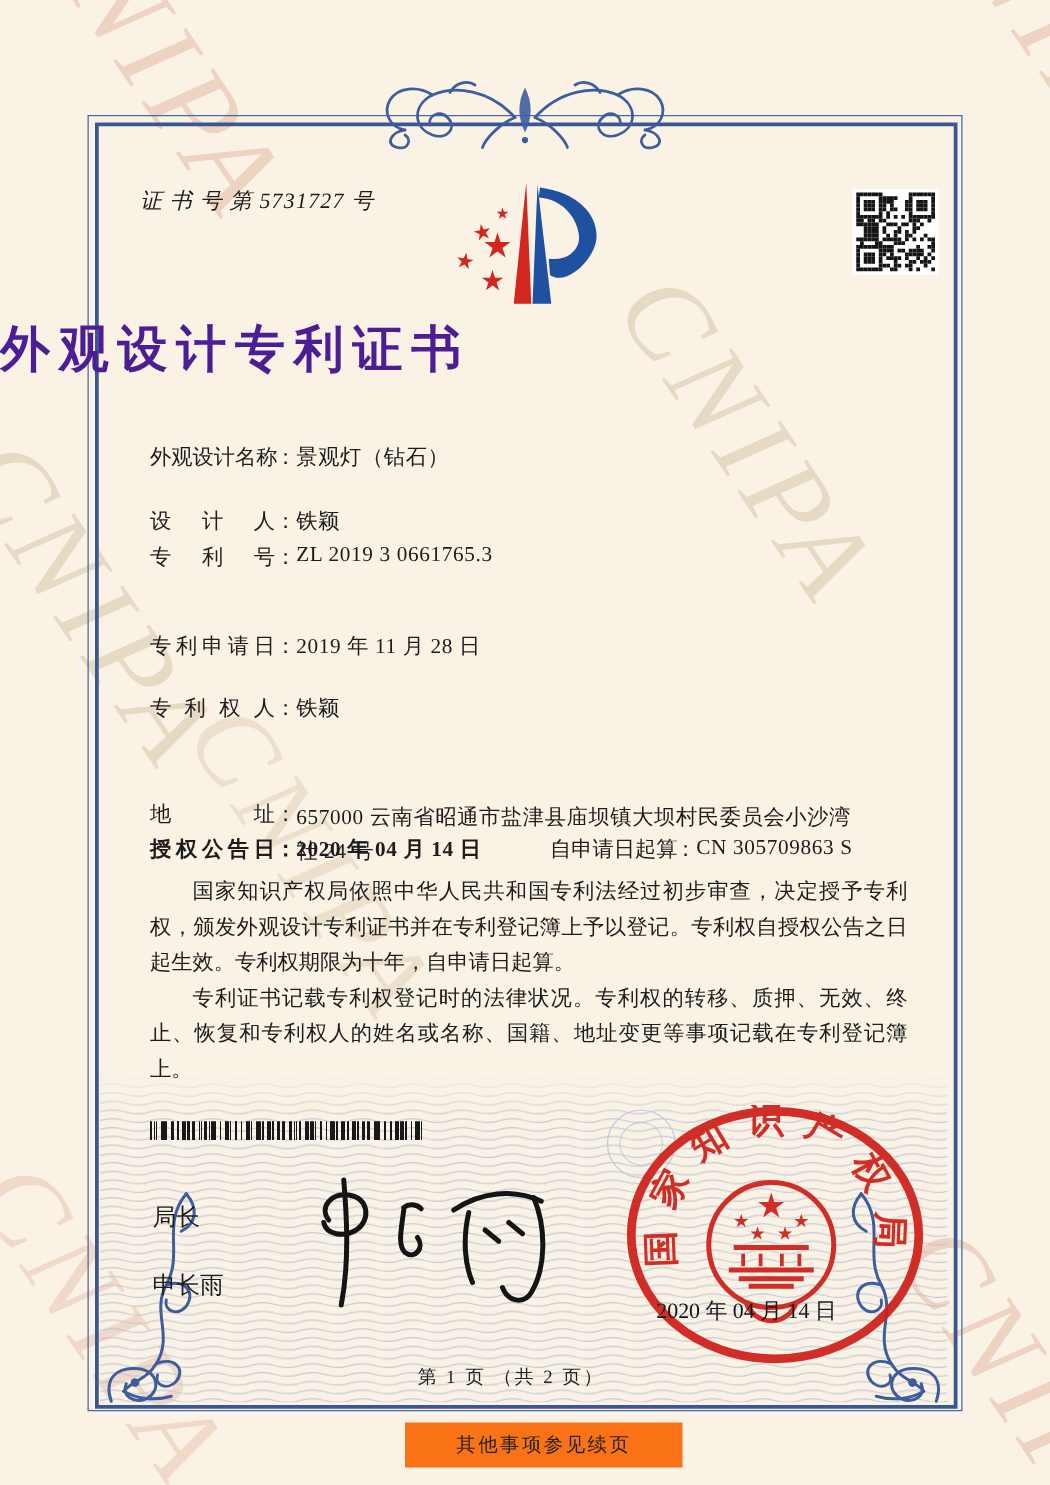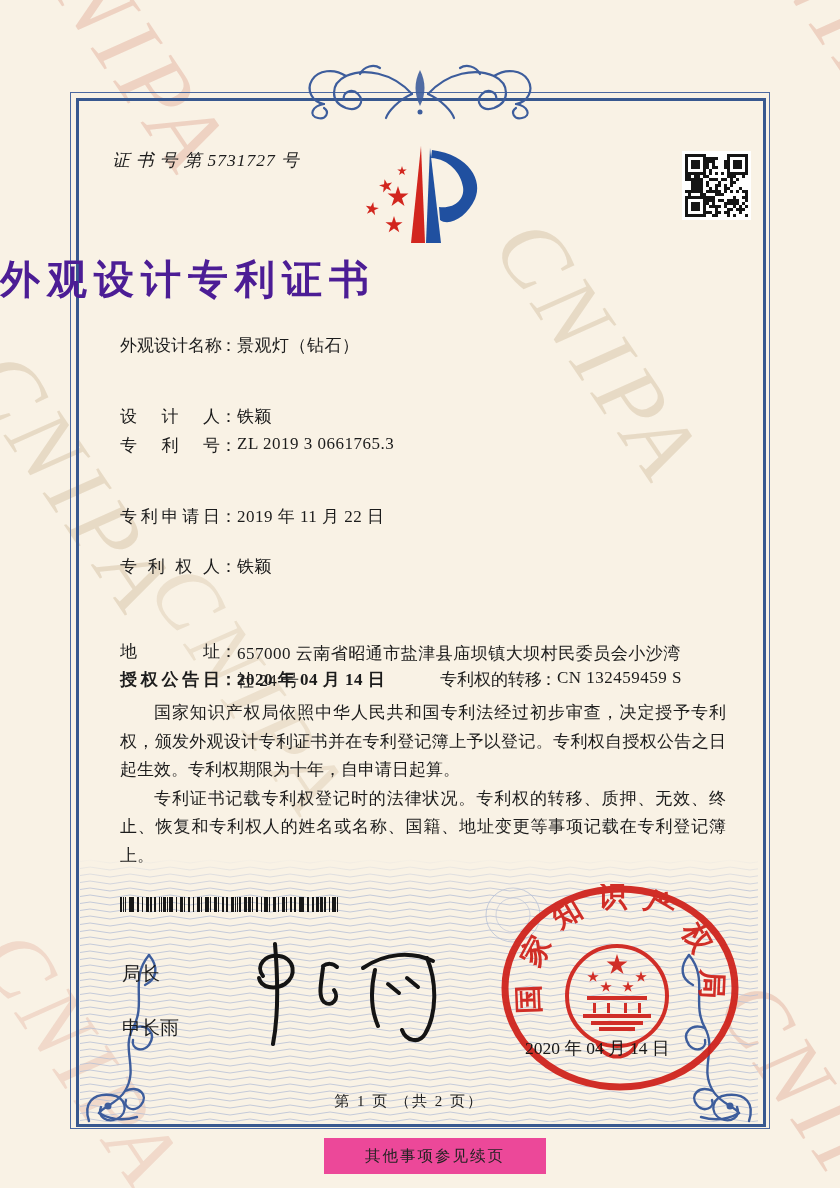--- a/index.html
+++ b/index.html
@@ -40,21 +40,21 @@
   .barcode{left:120px;top:897px;width:218px;height:15px;z-index:4;
     background-image:
       repeating-linear-gradient(90deg,#181818 0 2px,rgba(0,0,0,0) 2px 5px,#181818 5px 6px,rgba(0,0,0,0) 6px 9px,#181818 9px 12px,rgba(0,0,0,0) 12px 13px,#181818 13px 14px,rgba(0,0,0,0) 14px 17px),
       repeating-linear-gradient(90deg,rgba(0,0,0,0) 0 3px,#181818 3px 4px,rgba(0,0,0,0) 4px 11px,#181818 11px 13px,rgba(0,0,0,0) 13px 19px);}
   .officer-title{left:122px;top:961px;font-size:19px;font-family:Liberation Serif, serif;z-index:4;}
   .officer-name{left:122px;top:1015px;font-size:19px;font-family:"Liberation Sans",sans-serif;z-index:4;}
   .sig{left:235px;top:938px;z-index:4;}
   .seal{left:500px;top:884px;z-index:5;opacity:.93;}
   .seal-date{left:525px;top:1036px;font-size:17.5px;color:#161616;z-index:6;white-space:nowrap;}
   .page-num{left:0;right:22px;top:1092px;text-align:center;font-size:15px;letter-spacing:2px;z-index:4;color:#222;}
-  .note-box{left:324px;top:1138px;width:222px;height:36px;background:#ec4899;z-index:3;
+  .note-box{left:324px;top:1138px;width:222px;height:36px;background:#f97316;z-index:3;
             display:flex;align-items:center;justify-content:center;}
   .note{font-size:15.5px;letter-spacing:2px;color:#222;}
   .ornament{left:300px;top:60px;z-index:3;}
   .corner{z-index:3;}
 </style>
 </head>
 <body>
 
 <div class="wm pink" style="left:-30px;top:-18px;font-size:96px;">CNIPA</div>
 <div class="wm pink" style="left:688px;top:-42px;font-size:96px;">CNIPA</div>
@@ -579,43 +579,43 @@
       <i class="on"></i>
       <i></i>
       <i></i>
       <i></i>
       <i class="on"></i>
     </div>
   </div>
 
 <div class="abs title">外观设计专利证书</div>
 
-<div class="abs row" style="top:334px;font-family:Liberation Serif, serif;">
+<div class="abs row" style="top:354px;font-family:Liberation Serif, serif;">
   <span class="lbl">外观设计名称</span><span class="colon">：</span><span class="val">景观灯（钻石）</span>
 </div>
 <div class="abs row" style="top:405px;">
   <span class="lbl">设计人</span><span class="colon">：</span><span class="val">铁颖</span>
 </div>
 <div class="abs row" style="top:434px;">
   <span class="lbl">专利号</span><span class="colon">：</span><span class="val">ZL 2019 3 0661765.3</span>
 </div>
 <div class="abs row" style="top:505px;">
-  <span class="lbl">专利申请日</span><span class="colon">：</span><span class="val">2019 年 11 月 22 日</span>
+  <span class="lbl">专利申请日</span><span class="colon">：</span><span class="val">2019 年 11 月 28 日</span>
 </div>
 <div class="abs row" style="top:555px;">
   <span class="lbl">专利权人</span><span class="colon">：</span><span class="val">铁颖</span>
 </div>
 <div class="abs row" style="top:640px;">
   <span class="lbl">地址</span><span class="colon">：</span><span class="val wrap">657000 云南省昭通市盐津县庙坝镇大坝村民委员会小沙湾社 24 号</span>
 </div>
 <div class="abs row" style="top:668px;font-weight:bold;">
   <span class="lbl">授权公告日</span><span class="colon">：</span><span class="val">2020 年 04 月 14 日</span>
 </div>
 <div class="abs row grant-right" style="top:668px;">
-  <span class="lbl">专利权的转移</span><span class="colon">：</span><span class="val">CN 132459459 S</span>
+  <span class="lbl">自申请日起算</span><span class="colon">：</span><span class="val">CN 305709863 S</span>
 </div>
 
 <div class="abs body-text">
   <p>国家知识产权局依照中华人民共和国专利法经过初步审查，决定授予专利权，颁发外观设计专利证书并在专利登记簿上予以登记。专利权自授权公告之日起生效。专利权期限为十年，自申请日起算。</p>
   <p>专利证书记载专利权登记时的法律状况。专利权的转移、质押、无效、终止、恢复和专利权人的姓名或名称、国籍、地址变更等事项记载在专利登记簿上。</p>
 </div>
 
 <div class="abs barcode"></div>
 
 <div class="abs officer-title">局长</div>

